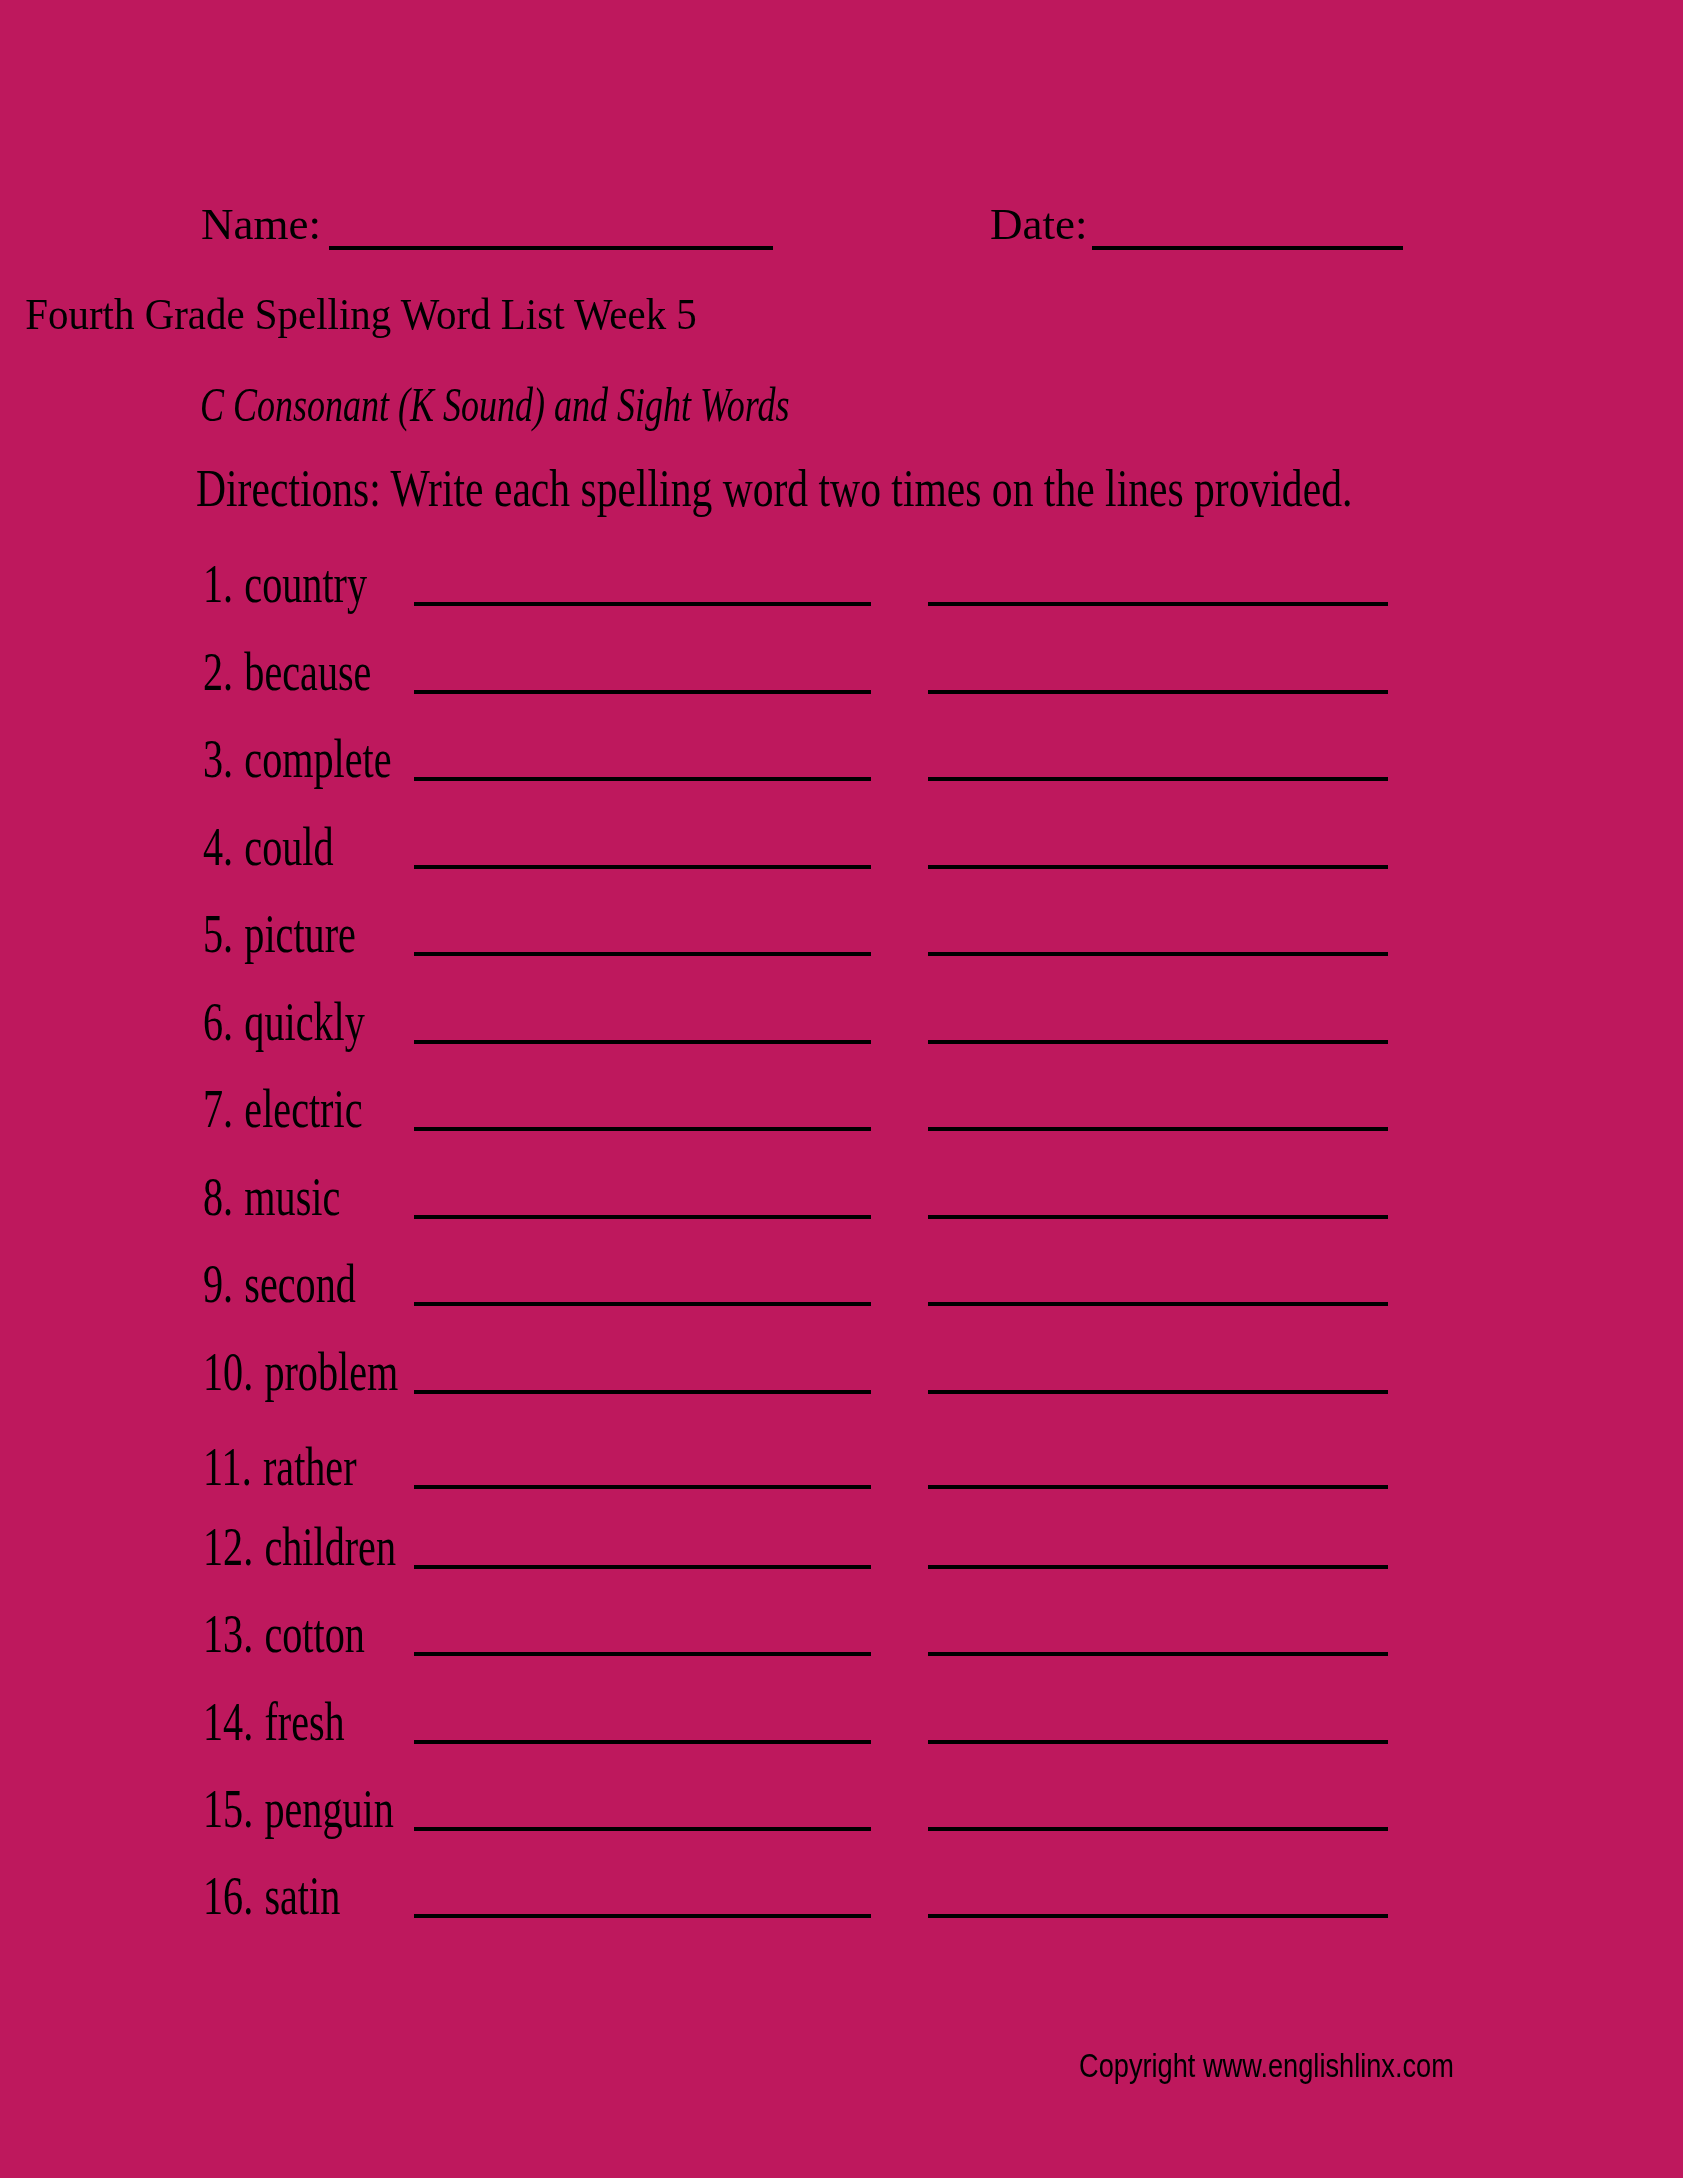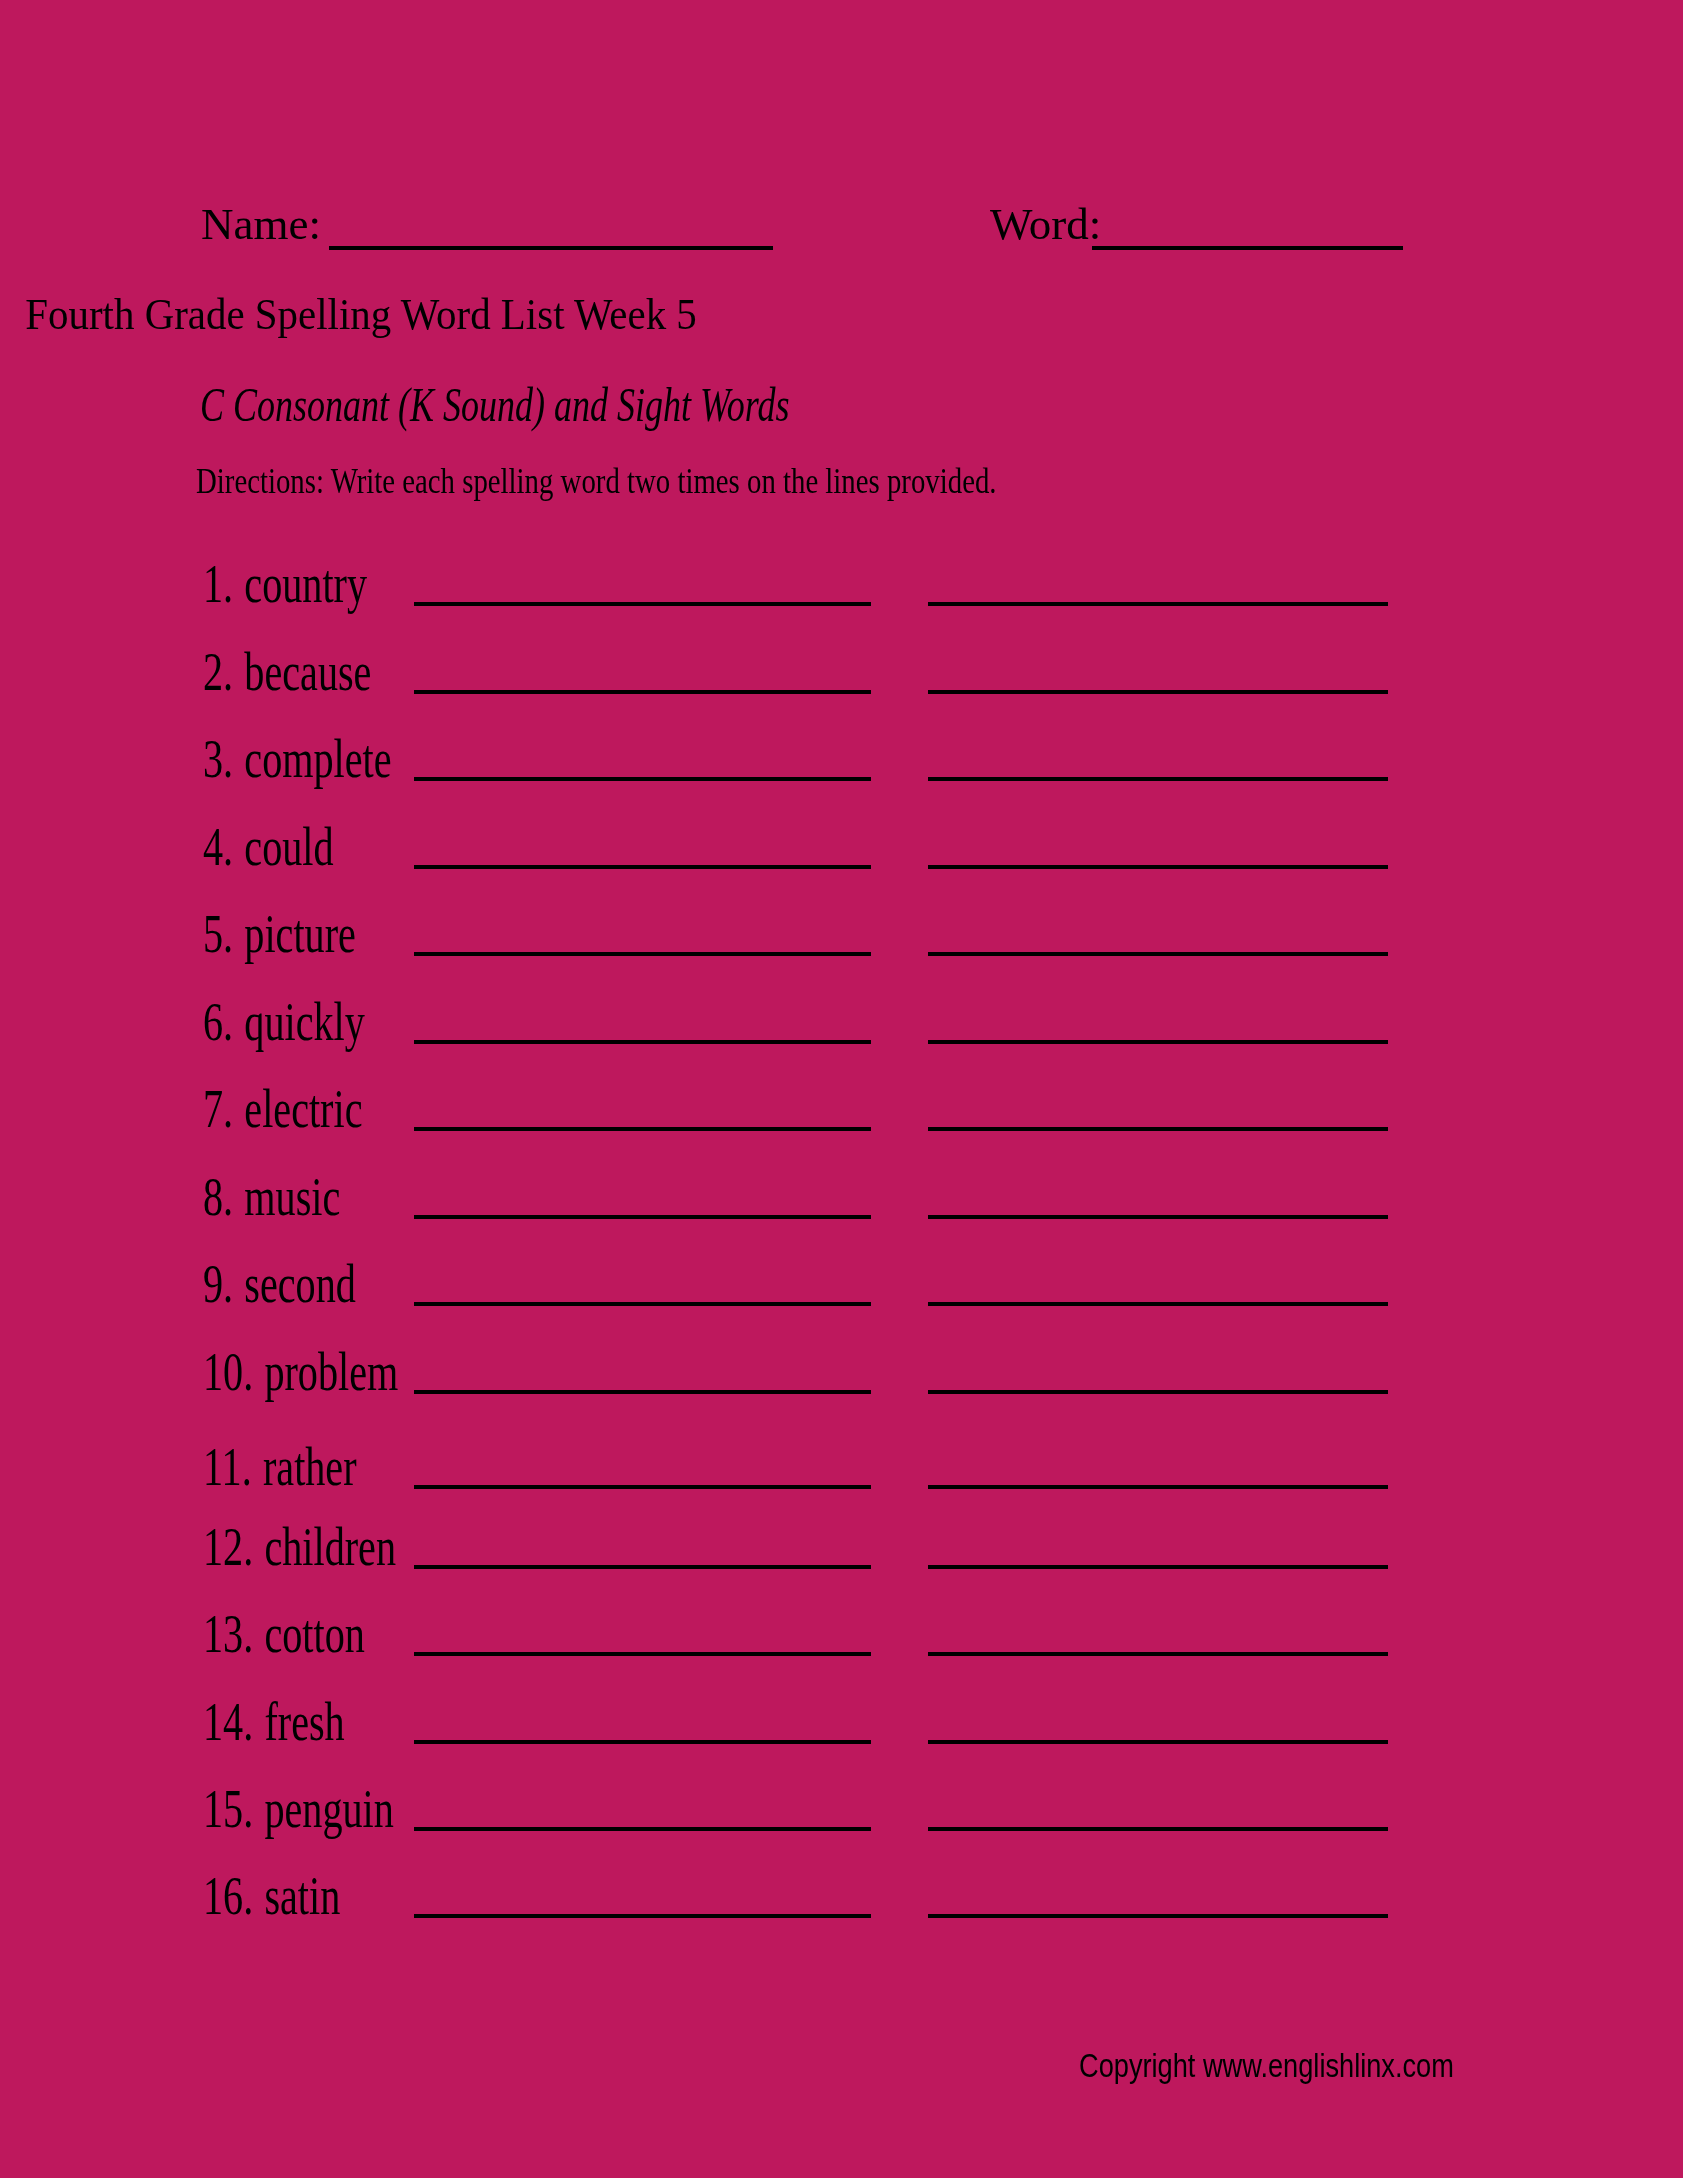--- a/index.html
+++ b/index.html
@@ -18,21 +18,21 @@
   .cx73 { display: inline-block; transform: scaleX(0.73); transform-origin: 0 50%; }
   .cx75 { display: inline-block; transform: scaleX(0.75); transform-origin: 0 50%; }
   .cx80 { display: inline-block; transform: scaleX(0.80); transform-origin: 0 50%; }
   .cx93 { display: inline-block; transform: scaleX(0.93); transform-origin: 50% 50%; }
 
   .hdr-label { top: 202px; font-size: 45px; }
   .blank { position: absolute; height: 4px; background: #000000; }
 
   .title-wrap { top: 293px; left: 0; width: 1643px; font-size: 44px; }
   .subtitle { top: 381px; left: 200px; font-size: 48px; font-style: italic; }
-  .directions { top: 463px; left: 196px; font-size: 36px; }
+  .directions { top: 463px; left: 196px; font-size: 52px; }
 
   .word-list { position: absolute; left: 0; top: 0; width: 1683px; height: 2178px; }
   .row { position: absolute; left: 0; width: 1683px; height: 87px; }
   .row .word { position: absolute; left: 203px; top: 0; font-size: 55px; text-decoration: underline; }
   .row .num { margin-right: 0.28em; }
   .row .bl1 { left: 414px; top: 50px; width: 457px; }
   .row .bl2 { left: 928px; top: 50px; width: 460px; }
 
   .copyright {
     top: 2048px; left: 1079px;
@@ -41,21 +41,21 @@
   }
 </style>
 </head>
 <body>
 
 <div class="page">
 
   <div class="abs hdr-label" style="left:201px;">Name:</div>
   <div class="blank" style="left:329px; top:246px; width:444px;"></div>
 
-  <div class="abs hdr-label" style="left:990px;">Word:</div>
+  <div class="abs hdr-label" style="left:990px;">Date:</div>
   <div class="blank" style="left:1092px; top:246px; width:311px;"></div>
 
   <div class="abs title-wrap">
     <span class="cx93">Fourth Grade Spelling Word List Week 5</span>
   </div>
 
   <div class="abs subtitle">
     <span class="cx75">C Consonant (K Sound) and Sight Words</span>
   </div>
 

